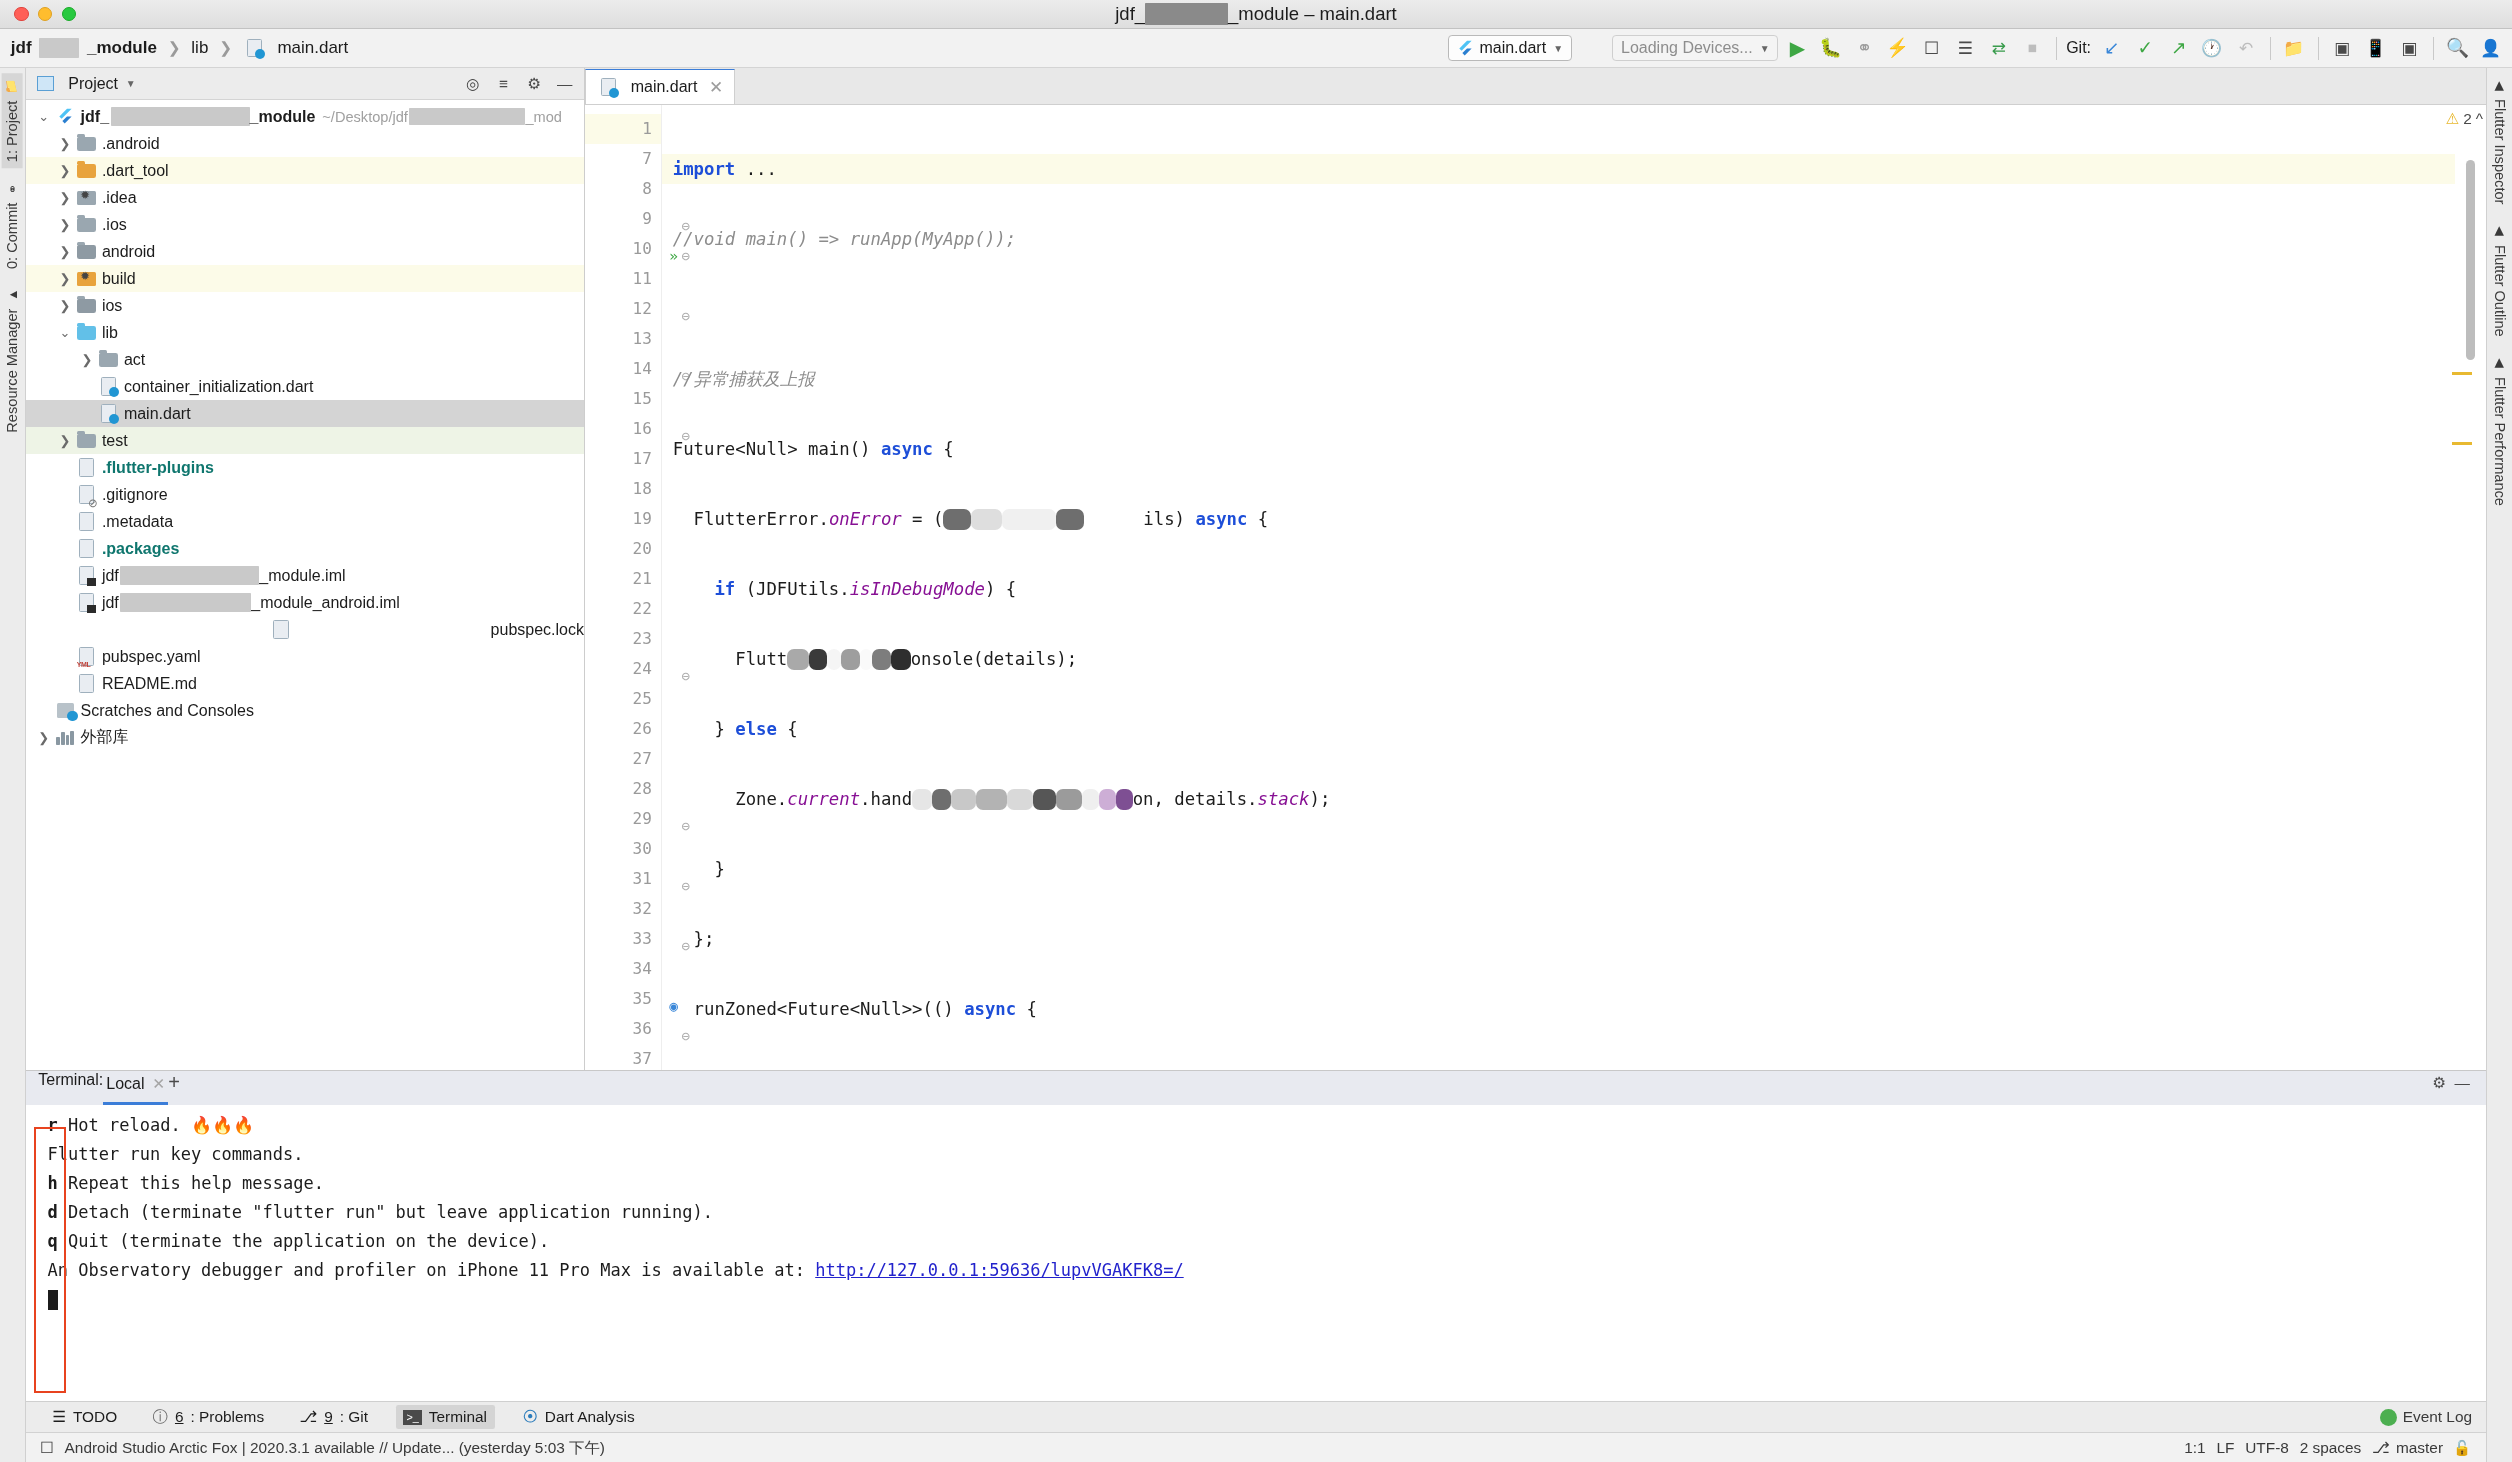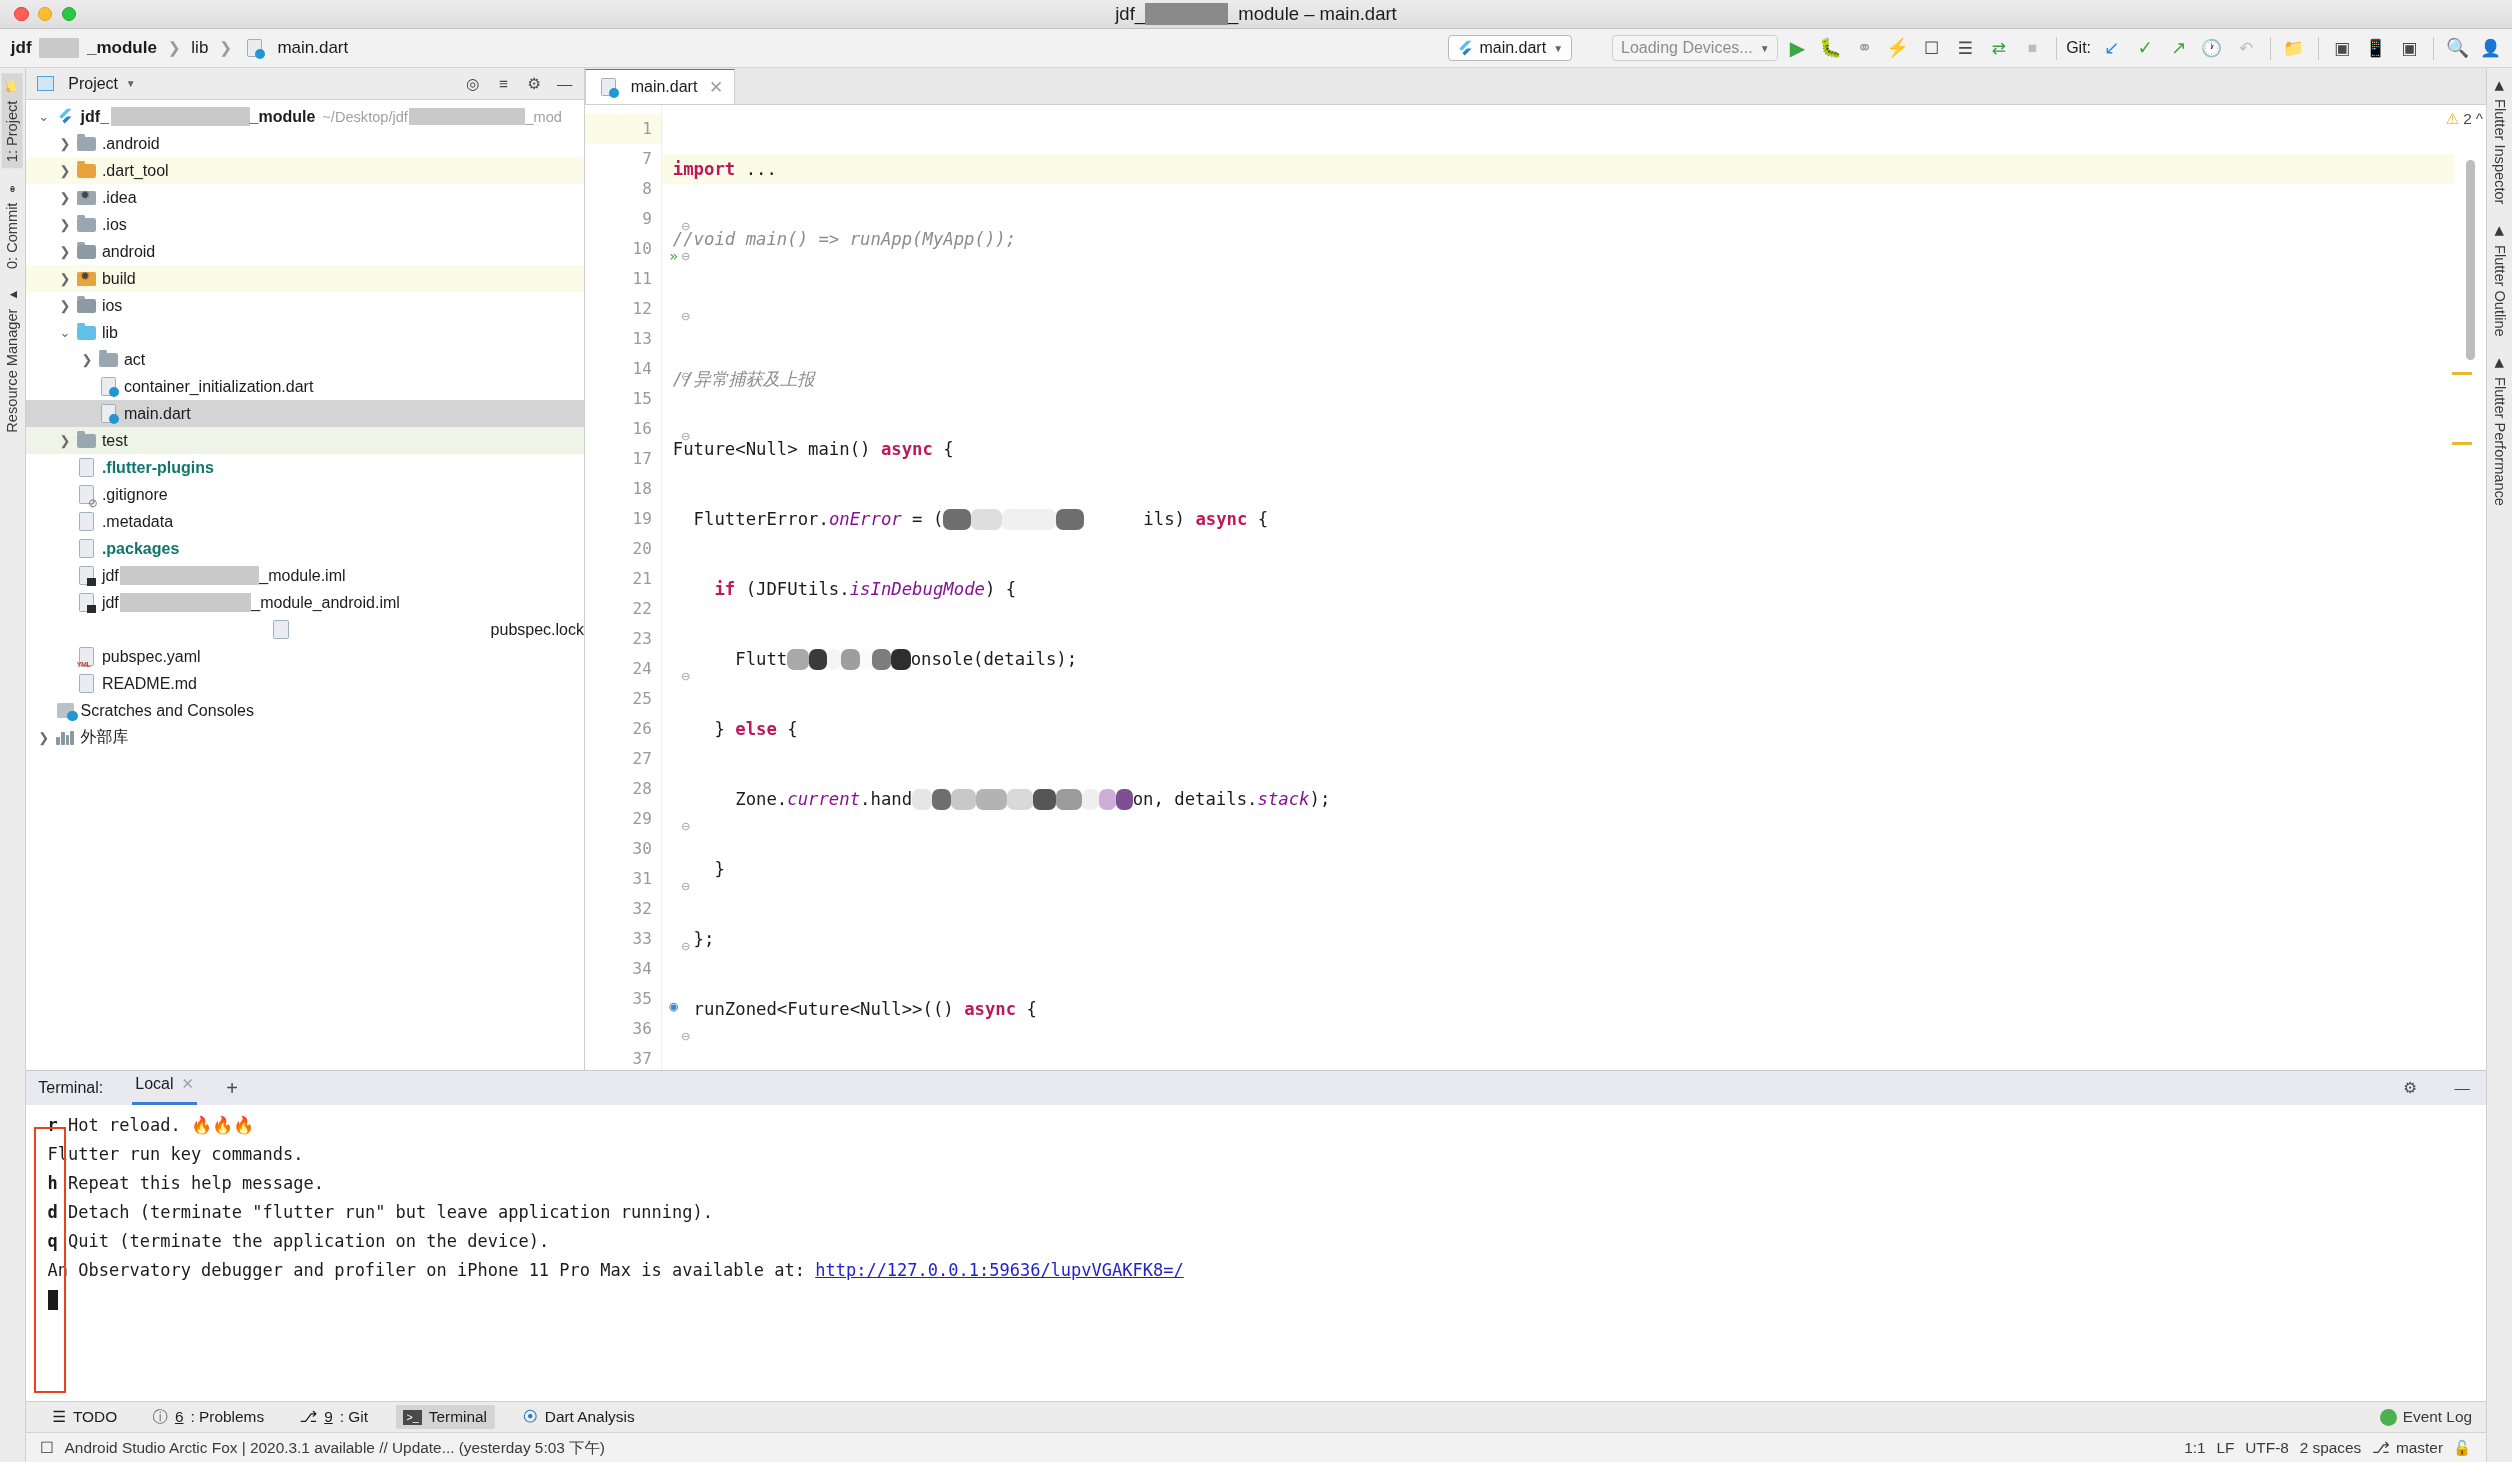--- a/index.html
+++ b/index.html
@@ -128,34 +128,34 @@
   }
   .gline { height: 30px; line-height: 30px; padding-right: 9.2px; position: relative; }
   .gline.cur { background: #fcfbe8; }
   .gmark { position: absolute; right: -17px; top: 7px; font-size: 14.6px; }
   .code {
     flex: 1; padding-top: 8.5px; font-family: "DejaVu Sans Mono", monospace;
     font-size: 17.3px; color: #1c1c1c; white-space: pre; overflow: hidden; position: relative;
   }
   .cline { height: 30px; line-height: 30px; padding-left: 10.8px; position: relative; }
   .cline.cur { background: #fcfbe8; }
-  .kw { color: #be185d; font-weight: bold; }
+  .kw { color: #1d4ed8; font-weight: bold; }
   .cmt { color: #8c8c8c; font-style: italic; }
   .fld { color: #871094; font-style: italic; }
   .blk { display: inline-block; vertical-align: middle; border-radius: 7px; height: 21px; }
   .mini { width: 31px; flex: 0 0 31px; background: #fff; position: relative; }
   .mini .inspect { position: absolute; top: 4.6px; right: 3.1px; display: flex; align-items: center; gap: 3.9px; font-size: 15.4px; color: #4a4a4a; }
   .warn-tri { color: #e8b931; font-size: 15.4px; }
   .scroll-track { position: absolute; top: 40px; right: 10.8px; width: 9.2px; bottom: 7.7px; }
   .scroll-thumb { position: absolute; top: 15.4px; width: 9.2px; height: 200px; background: #bdbdbd; border-radius: 4.6px; }
   .mk { position: absolute; right: 3.1px; width: 20px; height: 3.1px; background: #e8b931; }
 
   
   .terminal { height: 331px; flex: 0 0 331px; background: #fff; border-top: 0.8px solid #c8c8c8; display: flex; flex-direction: column; }
-  .term-head { height: 34px; background: #e8eaf0; display: flex; align-items: center; padding: 0 12.3px; gap: 29px; flex: 0 0 34px; position: relative; }
+  .term-head { height: 34px; background: #e8eaf0; display: flex; padding: 0 12.3px; gap: 0; flex: 0 0 34px; position: relative; }
   .term-label { font-size: 16px; color: #1c1c1c; }
   .term-tab { font-size: 16px; color: #1c1c1c; display: flex; align-items: center; gap: 7.7px; padding: 0 3.1px 4.6px; border-bottom: 3.1px solid #3b7dd8; height: 34px; align-self: flex-end; }
   .term-tab .x { color: #a5a5a5; font-size: 15.4px; }
   .term-plus { font-size: 20px; color: #4a4a4a; }
   .term-head .spacer { flex: 1; }
   .term-body {
     flex: 1; padding: 6.2px 0 0 21.6px; font-family: "DejaVu Sans Mono", monospace;
     font-size: 17px; color: #1c1c1c; overflow: hidden; position: relative;
   }
   .tline { height: 29px; line-height: 29px; white-space: pre; }

